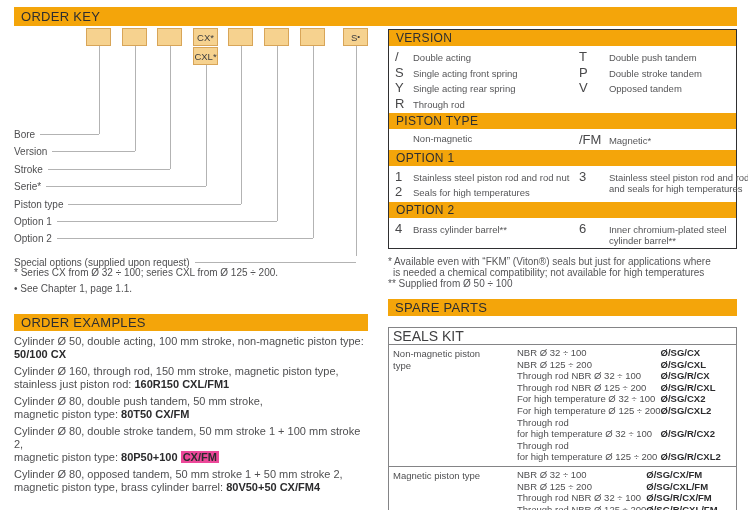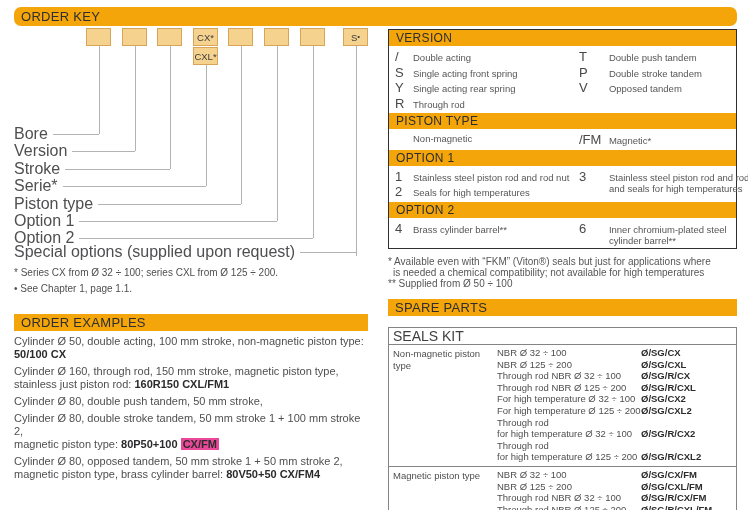--- a/index.html
+++ b/index.html
@@ -3,35 +3,35 @@
 <meta charset="utf-8">
 <style>
   * { margin:0; padding:0; box-sizing:border-box; }
   body { background:#e8e8e8; font-family:"Liberation Sans","DejaVu Sans",sans-serif; }
   .page { position:relative; width:748px; height:510px; background:#ffffff; overflow:hidden;
           font-family:"Liberation Sans","DejaVu Sans",sans-serif; color:#4f4f51; }
 
   
   .bar { background:#F4A50A; color:#2e2e30; display:flex; align-items:center;
          padding-left:7px; letter-spacing:0.3px; }
-  .bar.big { font-size:13px; height:19px;border-radius:7px; }
+  .bar.big { font-size:13px; height:19px; }
   .bar.mid { font-size:13px; height:17px; }
   .bar.sec { font-size:12px; height:16px; }
 
   .topbar { position:absolute; left:14px; top:7px; width:723px; }
 
   
   .diagram { position:absolute; left:14px; top:28px; width:362px; height:240px; }
   .okbox { position:absolute; width:25px; height:18px; background:#F6D28F; border:1px solid #D8A558;
            display:flex; align-items:center; justify-content:center;
            font-size:9.5px; color:#3d3d3f; }
   .okbox sup { font-size:8px; line-height:0; }
   .vline { position:absolute; width:1px; background:#B3B3B3; }
   .okrow { position:absolute; left:0; height:14px; display:flex; align-items:center; }
-  .oklbl { font-size:16px; color:#4f4f51; white-space:nowrap; }
+  .oklbl { font-size:10px; color:#4f4f51; white-space:nowrap; }
   .okline { flex:1; height:1px; background:#B3B3B3; margin-left:5px; }
   .lfn { position:absolute; left:14px; font-size:10px; color:#4f4f51; line-height:16px; }
 
   
   .examples { position:absolute; left:14px; top:314px; width:354px; }
   .ex { margin-top:4px; font-size:11px; line-height:13px; color:#4f4f51; }
   .ex:first-of-type { }
   .excode { color:#2b2b2d; font-weight:bold; }
   .hl { background:#ec4899; padding:0 2px; }
   .hl:empty { display:none; }
@@ -51,21 +51,21 @@
 
   .rfn { margin-top:8px; font-size:10px; line-height:10.5px; color:#565658; }
   .rfn .fn-cont { padding-left:5px; }
   .rfn div { margin-bottom:0.5px; }
 
   .spbar { margin-top:10px; }
 
   .sp-table { margin-top:11px; border:1px solid #848486; }
   .sp-header { height:16px; line-height:16px; padding-left:4px; font-size:14px; color:#3f3f41; }
   .sp-body { border-top:1px solid #848486; }
-  .sp-sec { display:flex; padding:2px 0 3px; }
+  .sp-sec { display:flex; padding:2px 0 3px;gap:20px; }
   .sp-sec + .sp-sec { border-top:1px solid #848486; }
   .sp-cat { width:108px; flex:none; padding:1px 0 0 4px; font-size:9.5px; line-height:11.5px; color:#4f4f51; }
   .sp-rows { flex:1; }
   .sp-row { display:flex; line-height:11.6px; }
   .sp-desc { flex:1; font-size:9.5px; color:#4f4f51; white-space:nowrap; }
   .sp-code { width:95px; flex:none; font-size:9.5px; font-weight:bold; color:#2b2b2d; white-space:nowrap; }
 </style>
 </head>
 <body>
 
@@ -124,21 +124,21 @@
         <span class="okline"></span>
       </div>
     <div class="okrow" style="top:186px;width:263px;">
         <span class="oklbl">Option 1</span>
         <span class="okline"></span>
       </div>
     <div class="okrow" style="top:203px;width:299px;">
         <span class="oklbl">Option 2</span>
         <span class="okline"></span>
       </div>
-    <div class="okrow" style="top:217px;width:342px;">
+    <div class="okrow" style="top:227px;width:342px;">
         <span class="oklbl">Special options (supplied upon request)</span>
         <span class="okline"></span>
       </div>
   </div>
 
   <div class="lfn" style="top:265px;">
     <div>* Series CX from Ø 32 ÷ 100; series CXL from Ø 125 ÷ 200.</div>
     <div>• See Chapter 1, page 1.1.</div>
   </div>
 
@@ -152,20 +152,21 @@
     <div><span></span><b class="excode">50/100 CX</b></div>
   </div>
 
   <div class="ex">
     <div>Cylinder Ø 160, through rod, 150 mm stroke, magnetic piston type,</div>
     <div><span>stainless just piston rod: </span><b class="excode">160R150 CXL/FM1</b></div>
   </div>
 
   <div class="ex">
     <div>Cylinder Ø 80, double push tandem, 50 mm stroke,</div>
+    <div><span>magnetic piston type: </span><b class="excode">80T50 CX/FM</b></div>
   </div>
 
   <div class="ex">
     <div>Cylinder Ø 80, double stroke tandem, 50 mm stroke 1 + 100 mm stroke 2,</div>
     <div><span>magnetic piston type: </span><b class="excode">80P50+100 </b><b class="excode hl">CX/FM</b></div>
   </div>
 
   <div class="ex">
     <div>Cylinder Ø 80, opposed tandem, 50 mm stroke 1 + 50 mm stroke 2,</div>
     <div><span>magnetic piston type, brass cylinder barrel: </span><b class="excode">80V50+50 CX/FM4</b></div>

